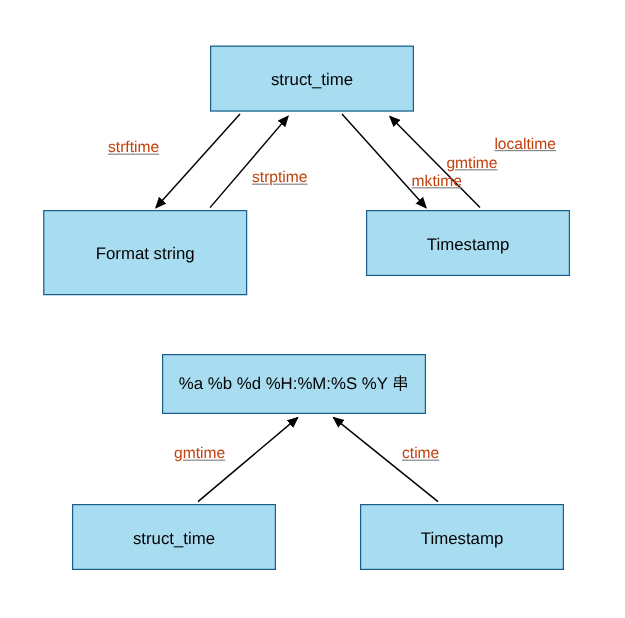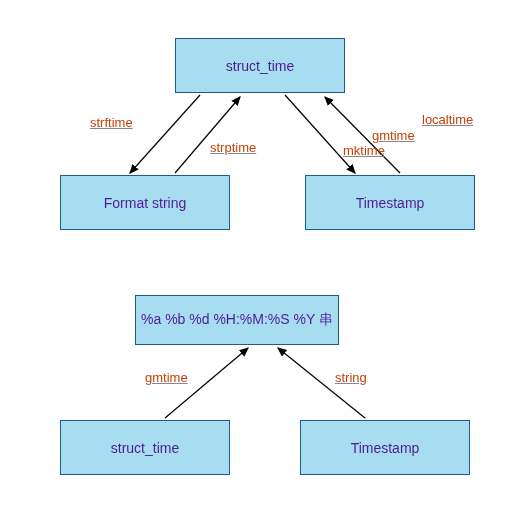--- a/index.html
+++ b/index.html
@@ -12,21 +12,21 @@
     position: relative;
   }
   .box {
     position: absolute;
     background: #a8dcf0;
     border: 1.5px solid #1a5f8a;
     display: flex;
     align-items: center;
     justify-content: center;
     font-size: 14px;
-    color: #4c1d95;
+    color: #000000;
     box-sizing: border-box;
   }
   .edge-label {
     position: absolute;
     font-size: 13px;
     color: #c2410c;
     text-decoration: underline;
     text-decoration-color: #888;
     white-space: nowrap;
   }
@@ -38,28 +38,28 @@
     height: 515px;
     pointer-events: none;
   }
 </style>
 </head>
 <body>
 
 <div class="box" style="left:175px; top:38px; width:170px; height:55px;">
   <span>struct_time</span>
 </div>
-<div class="box" style="left:60px; top:175px; width:170px; height:55px;">
+<div class="box" style="left:36px; top:175px; width:170px; height:71px;">
   <span>Format string</span>
 </div>
 <div class="box" style="left:305px; top:175px; width:170px; height:55px;">
   <span>Timestamp</span>
 </div>
 
-<div class="box" style="left:135px; top:295px; width:204px; height:50px;">
+<div class="box" style="left:135px; top:295px; width:220px; height:50px;">
   <span>%a %b %d %H:%M:%S %Y 串</span>
 </div>
 <div class="box" style="left:60px; top:420px; width:170px; height:55px;">
   <span>struct_time</span>
 </div>
 <div class="box" style="left:300px; top:420px; width:170px; height:55px;">
   <span>Timestamp</span>
 </div>
 
 <svg class="arrows">
@@ -78,17 +78,17 @@
   <line x1="400" y1="173" x2="325" y2="97" stroke="#000" stroke-width="1.2" marker-end="url(#arrow)"></line>
 
   <line x1="165" y1="418" x2="248" y2="348" stroke="#000" stroke-width="1.2" marker-end="url(#arrow)"></line>
 
   <line x1="365" y1="418" x2="278" y2="348" stroke="#000" stroke-width="1.2" marker-end="url(#arrow)"></line>
 </svg>
 
 <div class="edge-label" style="left:90px; top:115px;">strftime</div>
 <div class="edge-label" style="left:210px; top:140px;">strptime</div>
 <div class="edge-label" style="left:295px; top:143px;margin-left:48px;">mktime</div>
-<div class="edge-label" style="left:375px; top:112px;padding-left:47px;">localtime</div>
+<div class="edge-label" style="left:365px; top:112px;padding-left:47px;">localtime</div>
 <div class="edge-label" style="left:372px; top:128px;text-align:right;">gmtime</div>
 
 <div class="edge-label" style="left:145px; top:370px;">gmtime</div>
-<div class="edge-label" style="left:335px; top:370px;">string</div>
+<div class="edge-label" style="left:335px; top:370px;">ctime</div>
 
 </body></html>

